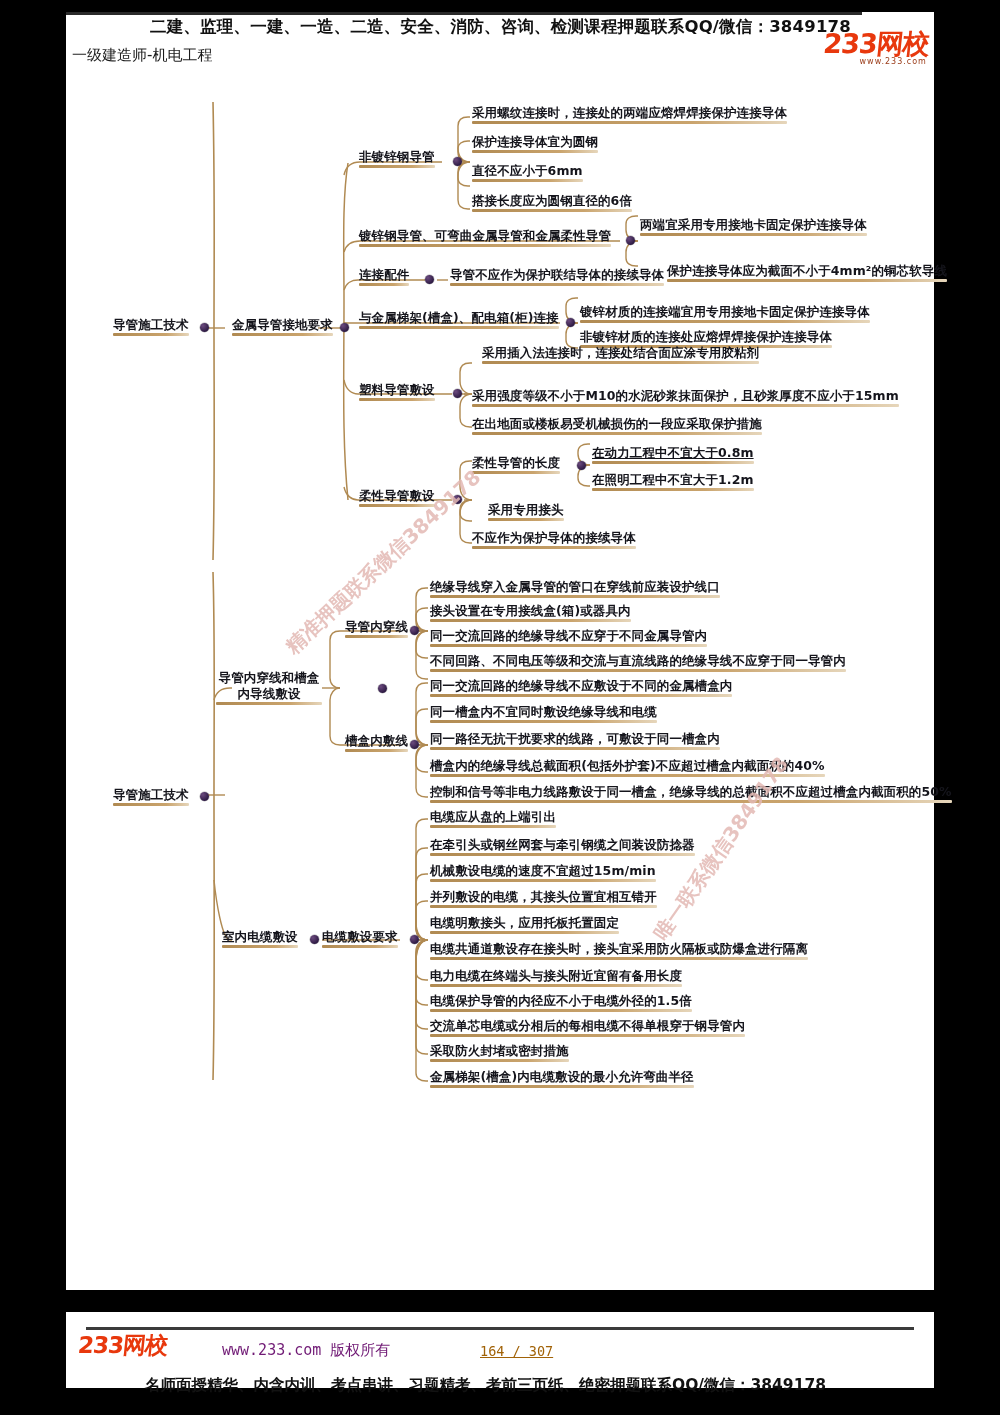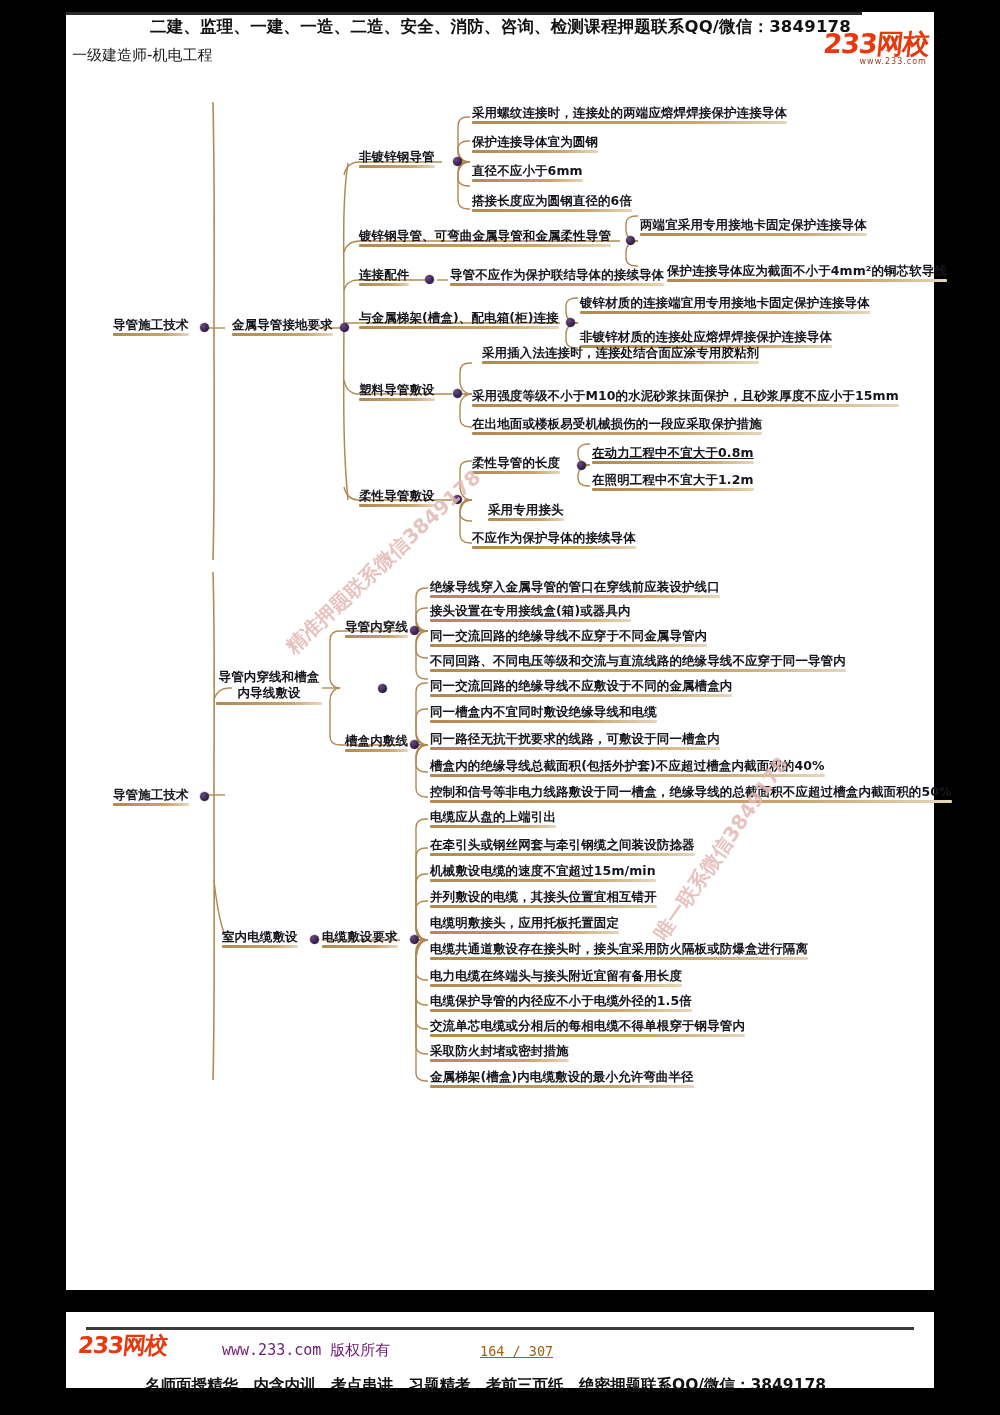--- a/index.html
+++ b/index.html
@@ -75,21 +75,21 @@
     color:#15151c;
     letter-spacing:.1px;
     line-height:1.15;
     padding-bottom:3px;
   }
   .node .u {
     position:absolute; left:0; right:0; bottom:-1px; height:3px;
     background:linear-gradient(90deg,#b08a52,#caa46d 70%,#e6d6bb);
     border-radius:1px;
   }
-  .node.two { white-space:normal; text-align:center; line-height:1.25;font-family:Liberation Serif, serif; }
+  .node.two { white-space:normal; text-align:center; line-height:1.25; }
   .dot {
     position:absolute; width:9px; height:9px; border-radius:50%;
     background:radial-gradient(circle at 32% 30%,#6b4a7e,#2e1b44 70%,#1b0f2a);
     box-shadow:0 0 0 .5px rgba(0,0,0,.3);
   }
   .branch { position:absolute; overflow:visible; pointer-events:none; }
 
   
   .wm {
     position:absolute; color:#e3b9b4; font-weight:bold;
@@ -260,21 +260,21 @@
   </div>
   <div class="dot" style="left:425px;top:275px;"></div>
   <div class="node" style="left:450px;top:268px;">
     <span>导管不应作为保护联结导体的接续导体</span><i class="u"></i>
   </div>
 
   <div class="node" style="left:359px;top:311px;">
     <span>与金属梯架(槽盒)、配电箱(柜)连接</span><i class="u"></i>
   </div>
   <div class="dot" style="left:566px;top:318px;"></div>
-  <div class="node" style="left:580px;top:296px;">
+  <div class="node" style="left:580px;top:305px;">
     <span>镀锌材质的连接端宜用专用接地卡固定保护连接导体</span><i class="u"></i>
   </div>
   <div class="node" style="left:580px;top:330px;">
     <span>非镀锌材质的连接处应熔焊焊接保护连接导体</span><i class="u"></i>
   </div>
 
   <div class="node" style="left:359px;top:383px;">
     <span>塑料导管敷设</span><i class="u"></i>
   </div>
   <div class="dot" style="left:453px;top:389px;"></div>

